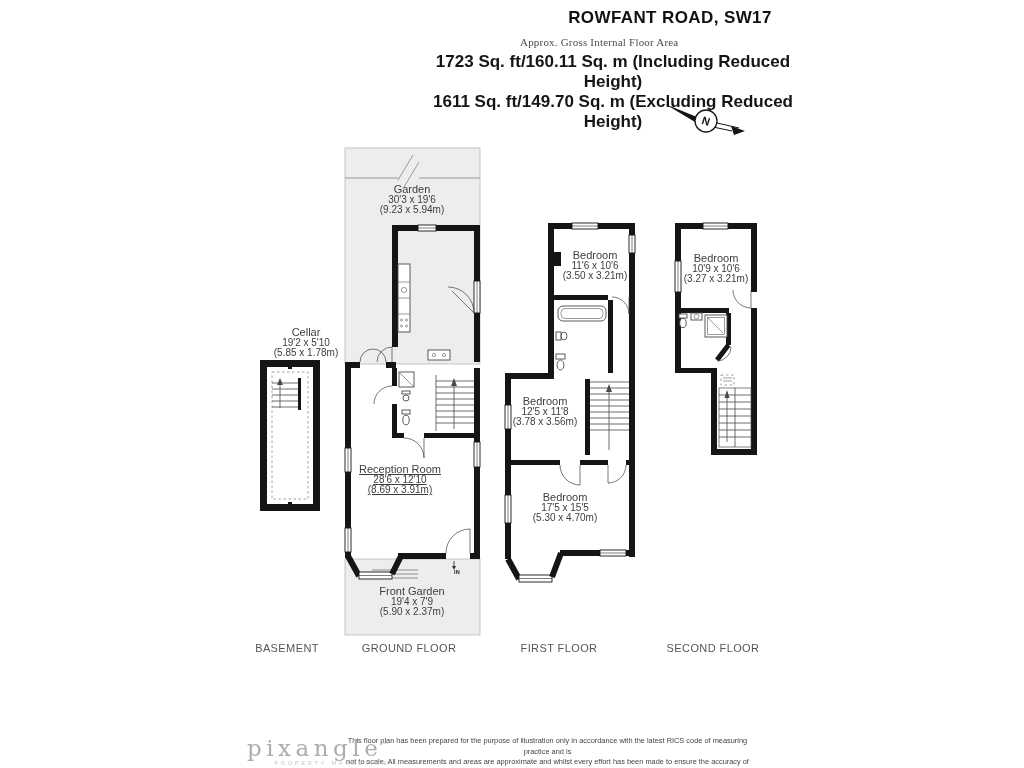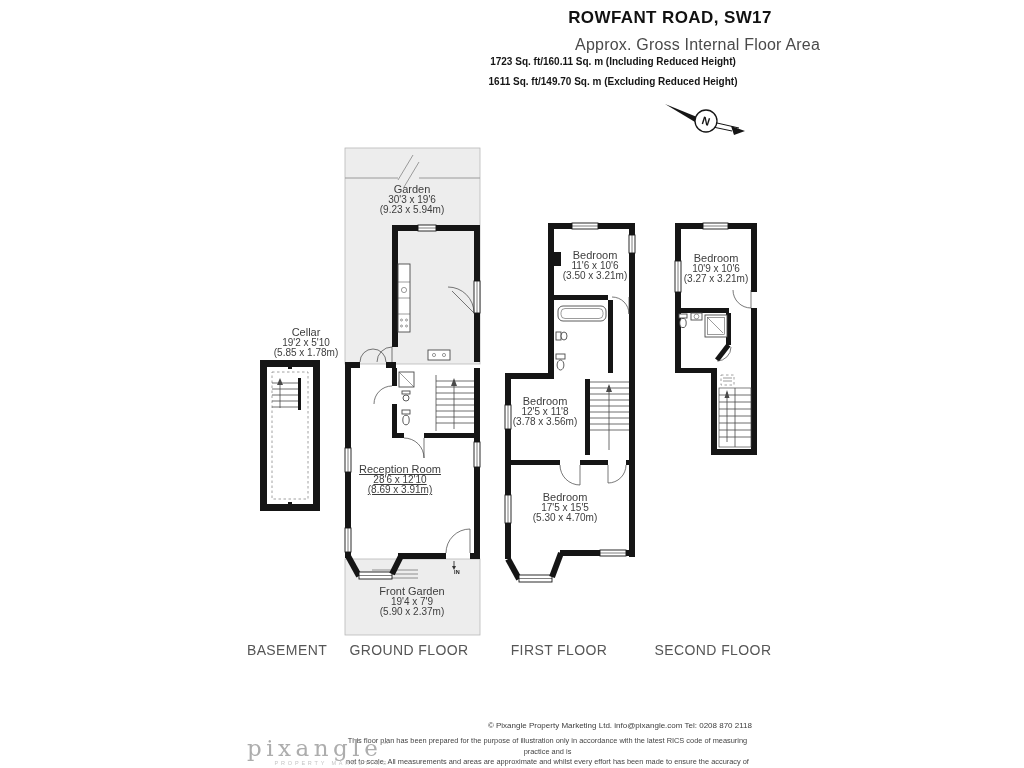--- a/index.html
+++ b/index.html
@@ -1,29 +1,29 @@
 <!DOCTYPE html>
 <html><head>
 <meta charset="utf-8">
 <style>
   html,body{margin:0;padding:0;background:#fff;}
   #page{position:relative;width:832px;height:768px;background:#fff;overflow:hidden;
         font-family:"Liberation Sans",sans-serif;color:#222;}
   .abs{position:absolute;}
   
   .title{font-size:17px;font-weight:bold;letter-spacing:.4px;text-align:center;color:#111;}
-  .subtitle{font-size:16px;color:#4a4a4a;text-align:right;letter-spacing:.2px;}
-  .arealine{font-size:10px;font-weight:bold;text-align:center;color:#151515;line-height:20px;}
+  .subtitle{font-size:11px;color:#4a4a4a;text-align:left;letter-spacing:.2px;font-family:Liberation Serif, serif;}
+  .arealine{font-size:17px;font-weight:bold;text-align:center;color:#151515;line-height:20px;}
   
   .room-label{position:absolute;width:100px;text-align:center;color:#3d3d3d;}
   .rl-name{font-size:11px;line-height:10.5px;white-space:pre-line;}
   .rl-dims{font-size:10px;line-height:10.5px;}
   
   .floor-label{position:absolute;top:642px;width:120px;text-align:center;
-               font-size:14px;color:#565656;letter-spacing:.4px;}
+               font-size:11px;color:#565656;letter-spacing:.4px;}
   
   svg{display:block;}
   .wall{fill:#151515;}
   .win{fill:#ffffff;stroke:#151515;stroke-width:.9;}
   .winline{stroke:#151515;stroke-width:.55;}
   .thin{stroke:#3f3f3f;stroke-width:.7;fill:none;}
   .fix{stroke:#4a4a4a;stroke-width:.9;fill:#ffffff;}
   .fixthin{stroke:#4a4a4a;stroke-width:.55;fill:none;}
   .tread{stroke:#4a4a4a;stroke-width:.8;}
   .garden{fill:#ededed;stroke:#b8b8b8;stroke-width:.8;}
@@ -354,21 +354,20 @@
     <div class="rl-name">Bedroom</div>
     <div class="rl-dims">10'9 x 10'6</div>
     <div class="rl-dims">(3.27 x 3.21m)</div>
   </div>
 
   <div class="floor-label" style="left:227px;">BASEMENT</div>
   <div class="floor-label" style="left:349px;">GROUND FLOOR</div>
   <div class="floor-label" style="left:499px;">FIRST FLOOR</div>
   <div class="floor-label" style="left:653px;">SECOND FLOOR</div>
 
-  <div class="abs copyright" style="left:352px;top:721px;width:400px;">© Pixangle Property Marketing Ltd. info@pixangle.com Tel: 0208 870 2118</div>
   <div class="abs disclaimer" style="left:340px;top:736px;width:415px;">
     <div>This floor plan has been prepared for the purpose of illustration only in accordance with the latest RICS code of measuring practice and is</div>
     <div>not to scale. All measurements and areas are approximate and whilst every effort has been made to ensure the accuracy of the plan</div>
 
   </div>
   <div class="abs" style="left:247px;top:733px;text-align:right;">
     <div class="logo-word"><span>pixangle</span><span class="logo-tm">™</span></div>
     <div class="logo-sub">PROPERTY MARKETING</div>
   </div>
 

